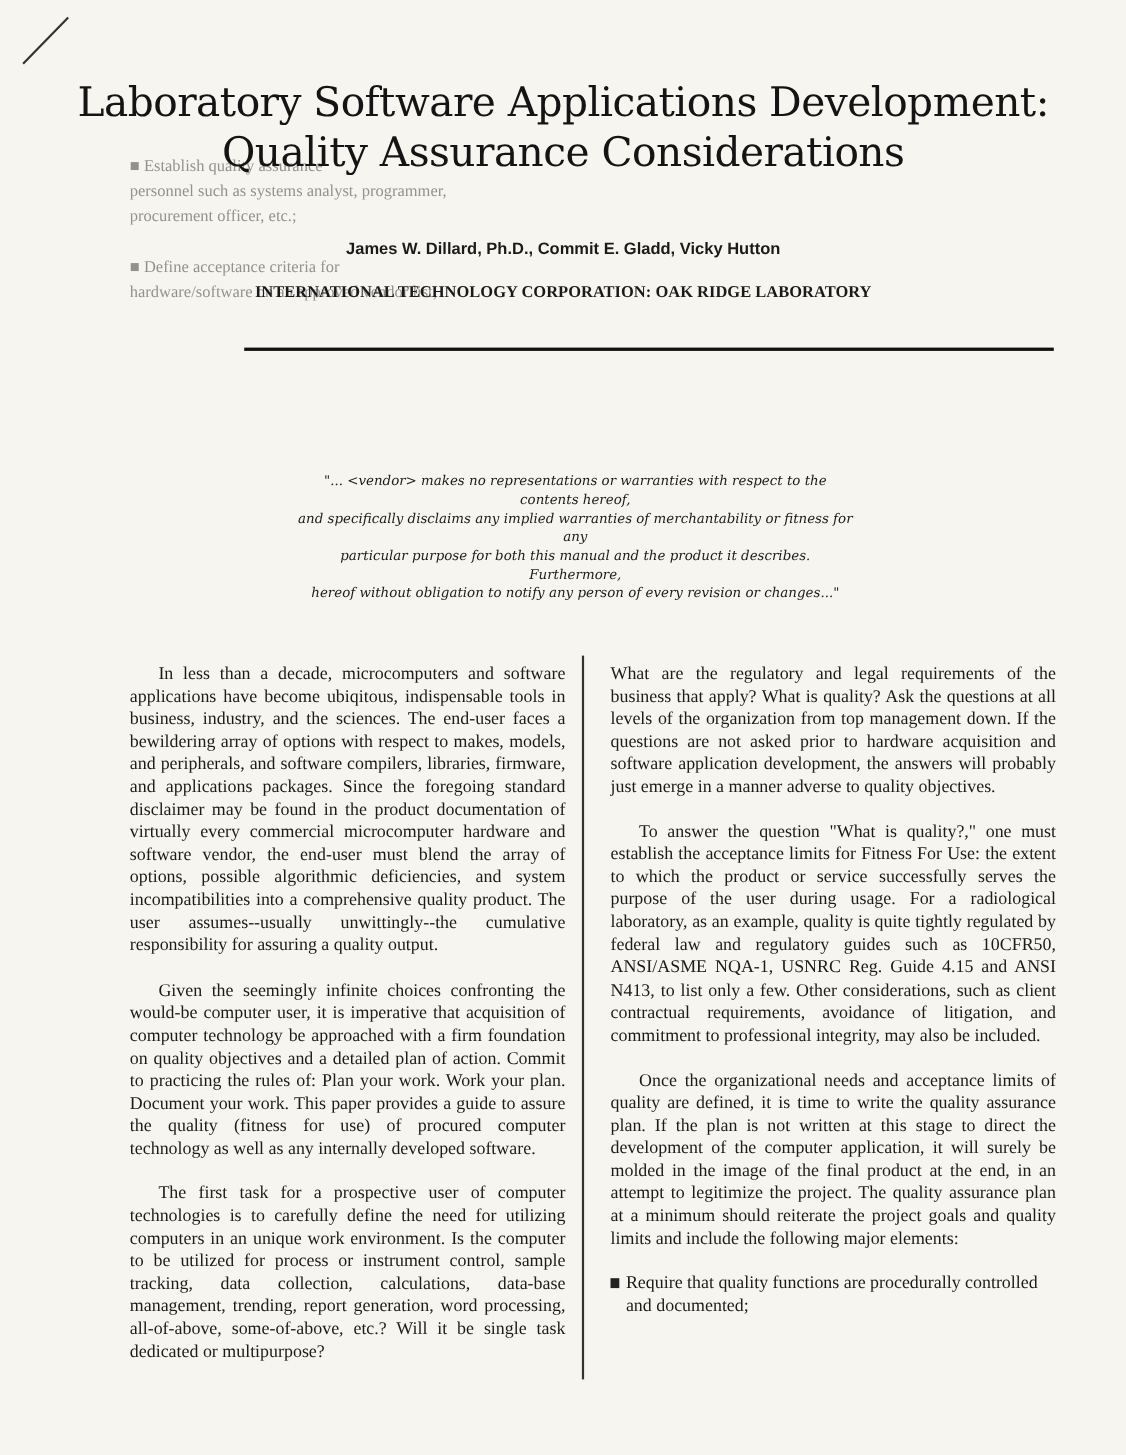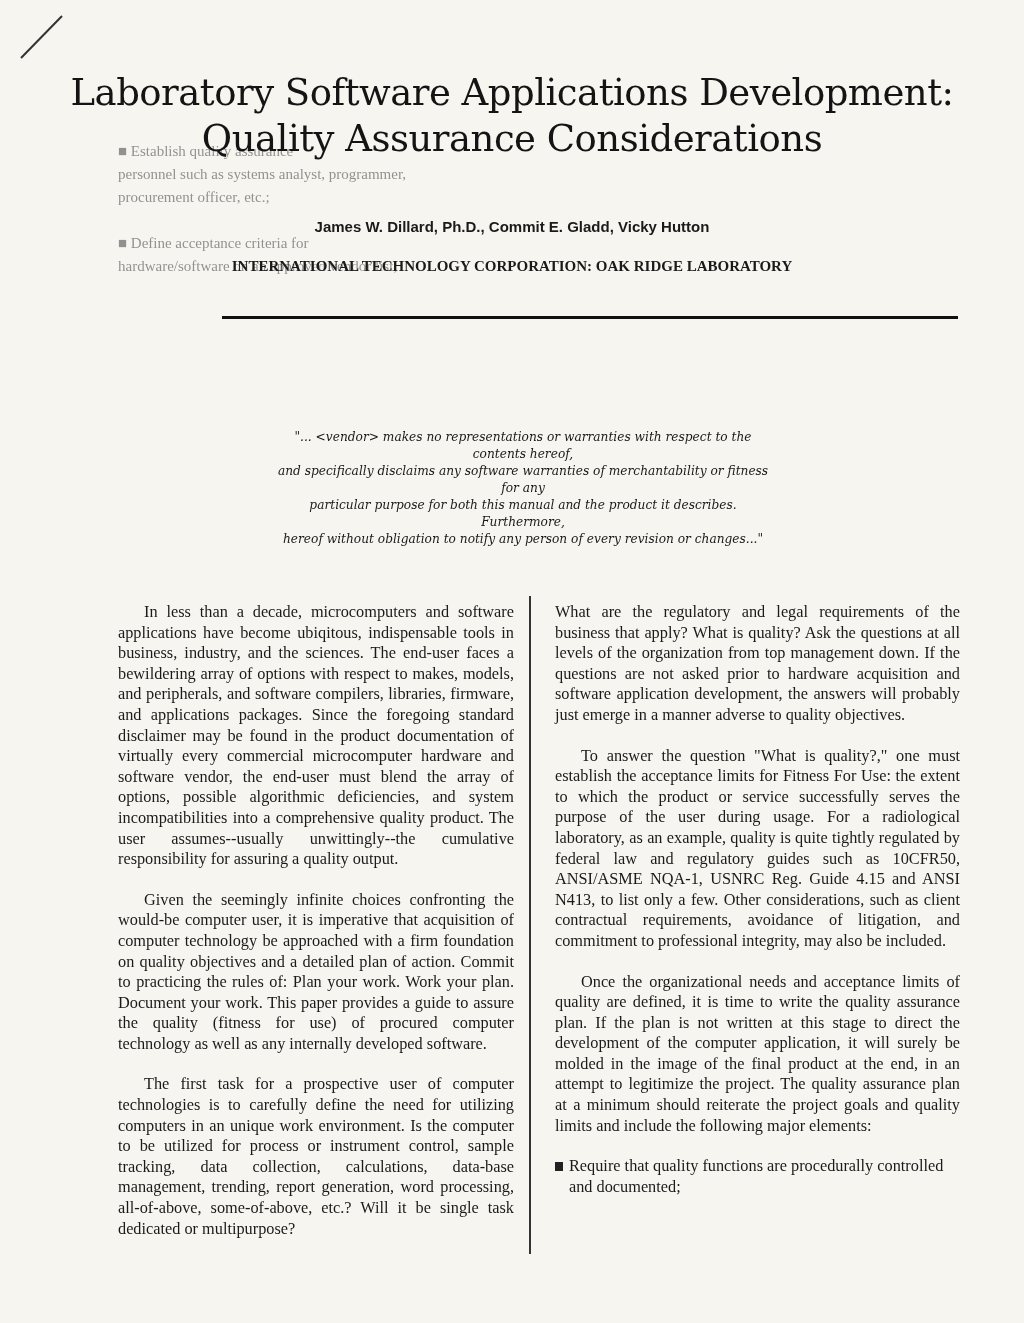--- a/index.html
+++ b/index.html
@@ -77,21 +77,21 @@
   <div>Laboratory Software Applications Development:</div>
   <div>Quality Assurance Considerations</div>
 </div>
 
 <div class="authors">James W. Dillard, Ph.D., Commit E. Gladd, Vicky Hutton</div>
 <div class="affiliation">INTERNATIONAL TECHNOLOGY CORPORATION: OAK RIDGE LABORATORY</div>
 <div class="rule"></div>
 
 <div class="disclaimer">
   <div>"... &lt;vendor&gt; makes no representations or warranties with respect to the contents hereof,</div>
-  <div>and specifically disclaims any software warranties of merchantability or fitness for any</div>
+  <div>and specifically disclaims any implied warranties of merchantability or fitness for any</div>
   <div>particular purpose for both this manual and the product it describes. Furthermore,</div>
   <div>hereof without obligation to notify any person of every revision or changes..."</div>
 </div>
 
 <div class="col col-left">
   <p class="indent">In less than a decade, microcomputers and software applications have become ubiqitous, indispensable tools in business, industry, and the sciences. The end-user faces a bewildering array of options with respect to makes, models, and peripherals, and software compilers, libraries, firmware, and applications packages. Since the foregoing standard disclaimer may be found in the product documentation of virtually every commercial microcomputer hardware and software vendor, the end-user must blend the array of options, possible algorithmic deficiencies, and system incompatibilities into a comprehensive quality product. The user assumes--usually unwittingly--the cumulative responsibility for assuring a quality output.</p>
   <p class="indent">Given the seemingly infinite choices confronting the would-be computer user, it is imperative that acquisition of computer technology be approached with a firm foundation on quality objectives and a detailed plan of action. Commit to practicing the rules of: Plan your work. Work your plan. Document your work. This paper provides a guide to assure the quality (fitness for use) of procured computer technology as well as any internally developed software.</p>
   <p class="indent">The first task for a prospective user of computer technologies is to carefully define the need for utilizing computers in an unique work environment. Is the computer to be utilized for process or instrument control, sample tracking, data collection, calculations, data-base management, trending, report generation, word processing, all-of-above, some-of-above, etc.? Will it be single task dedicated or multipurpose?</p>
 </div>
 

